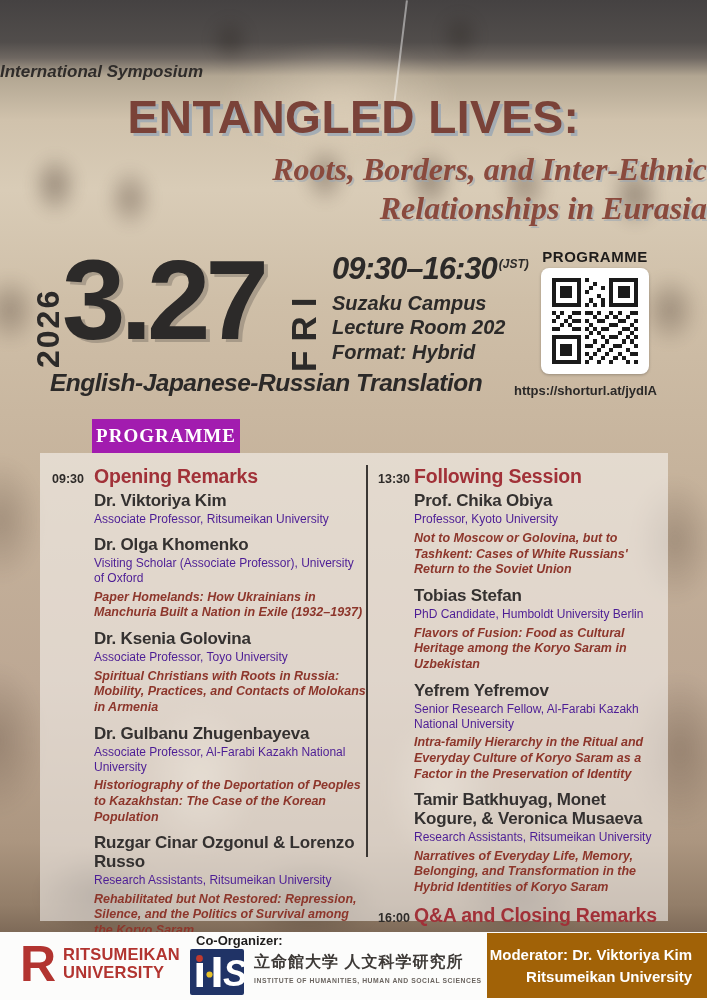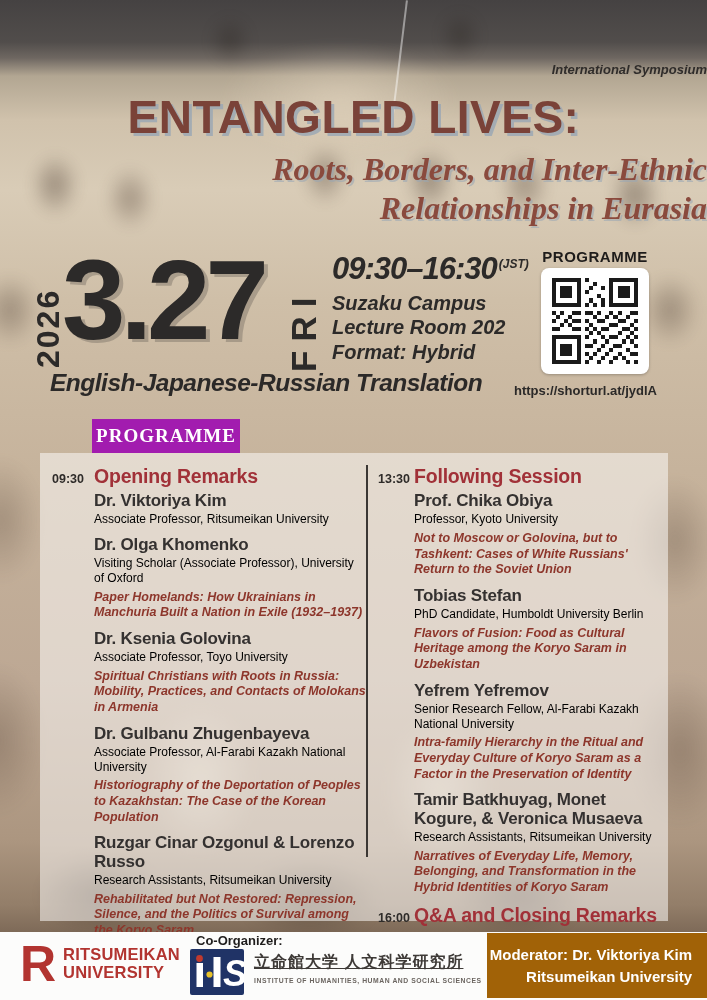--- a/index.html
+++ b/index.html
@@ -30,21 +30,21 @@
       radial-gradient(ellipse 95px 60px at 540px 915px, rgba(56,43,34,.55), transparent 70%),
       radial-gradient(ellipse 80px 110px at 220px 800px, rgba(240,230,212,.5), transparent 70%),
       radial-gradient(ellipse 80px 110px at 460px 810px, rgba(238,228,210,.5), transparent 70%),
       radial-gradient(ellipse 170px 80px at 360px 120px, rgba(232,218,196,.7), transparent 70%),
       radial-gradient(ellipse 30px 34px at 250px 60px, rgba(40,34,30,.5), transparent 70%),
       radial-gradient(ellipse 30px 34px at 480px 55px, rgba(40,34,30,.5), transparent 70%);
   }
   .crease{ position:absolute; left:398px; top:0; width:2px; height:130px; background:rgba(255,255,255,.45); transform:rotate(7deg); }
 
   
-  .eyebrow{ position:absolute; top:62px; left:0; width:100%; text-align:right; font-size:13px; font-style:italic; font-weight:600; color:#2f2c2a; }
+  .eyebrow{ position:absolute; top:62px; left:0; width:100%; text-align:left; font-size:17px; font-style:italic; font-weight:600; color:#2f2c2a; }
   .title{ position:absolute; top:90px; left:0; width:100%; text-align:center; font-size:46px; font-weight:800; letter-spacing:.5px; color:#7a4238; text-shadow:3px 3px 0 rgba(152,166,180,.8); }
   .subtitle{ position:absolute; top:150px; left:0; width:100%; text-align:right; font-size:32px; font-style:italic; font-weight:700; line-height:1.22; color:#8a4a3d; text-shadow:2px 2px 0 rgba(152,166,180,.55);font-family:Liberation Serif, serif; }
 
   
   .vert{ position:absolute; writing-mode:vertical-rl; transform:rotate(180deg); color:#2c2a29; }
   .year{ left:30px; top:264px; height:104px; font-size:32px; font-weight:800; letter-spacing:2px; }
   .day{ left:284px; top:256px; height:116px; font-size:35px; font-weight:800; letter-spacing:9px; }
   .date{ position:absolute; left:62px; top:246px; font-size:114px; line-height:.95; font-weight:800; letter-spacing:-5px; color:#2c2a29; text-shadow:4px 3px 0 rgba(130,120,108,.5); }
   .info{ position:absolute; left:332px; top:251px; width:215px; color:#2c2a29;font-style:italic; }
   .time-row{ font-size:31px; font-weight:800; letter-spacing:-1px; white-space:nowrap; }
@@ -66,41 +66,41 @@
   .divider{ position:absolute; left:326px; top:12px; width:2px; height:392px; background:#3b3734; }
 
   .session-row{ display:flex; align-items:baseline; margin-bottom:4px; }
   .t-label{ font-size:12.5px; font-weight:600; color:#2e2b29; width:42px; flex:0 0 auto; }
   .col-right .t-label{ width:36px; }
   .session-title{ font-size:19.5px; font-weight:800; color:#a13138; letter-spacing:-.2px; }
 
   .speaker{ margin-left:42px; margin-bottom:9px; }
   .col-right .speaker{ margin-left:36px; margin-bottom:9px; }
   .spk-name{ font-size:17px; font-weight:700; color:#343130; line-height:1.08; letter-spacing:-.2px; }
-  .spk-affil{ font-size:12px; font-weight:500; color:#000000; line-height:1.22; margin-top:2px; }
+  .spk-affil{ font-size:12px; font-weight:500; color:#4c1d95; line-height:1.22; margin-top:2px; }
   .spk-talk{ font-size:12.5px; font-style:italic; font-weight:600; color:#8d362b; line-height:1.25; margin-top:4px; }
   .spk-talk:empty{ display:none; }
 
   .break-row{ display:flex; align-items:center; margin-top:2px; width:100%; }
   .break-row .t-label{ width:auto; }
   .dash{ flex:1; border-top:2px dashed #8a847d; margin:0 8px; }
   .break-label{ font-size:20px; font-weight:800; color:#9e2f35; }
 
   .closing-row{ display:flex; align-items:baseline; margin-top:2px; }
   .contact{ margin-top:12px; text-align:right; font-size:11.5px; font-style:italic; font-weight:500; color:#3c3835; line-height:1.4; padding-right:2px; }
 
   
   .footer{ position:absolute; left:0; top:932px; width:707px; height:68px; background:#fcfcfb; }
   .rlogo{ position:absolute; left:20px; top:10px; display:flex; }
   .rlogo .r{ font-size:50px; line-height:.9; font-weight:700; color:#b23430; }
   .rlogo .lines{ margin-left:7px; margin-top:4px; font-size:16.5px; font-weight:800; color:#b23430; line-height:1.08; letter-spacing:.2px; }
   .coorg{ position:absolute; left:196px; top:1px; width:264px; text-align:left; font-size:13px; font-weight:700; color:#1f1d1c; }
   .ihs-logo{ position:absolute; left:190px; top:17px; width:54px; height:46px; }
   .ihs-text{ position:absolute; left:254px; top:20px; }
-  .ihs-jp{ font-size:16px; font-weight:600; color:#3e3a37; letter-spacing:1px; white-space:nowrap;text-decoration:underline; }
+  .ihs-jp{ font-size:16px; font-weight:600; color:#3e3a37; letter-spacing:1px; white-space:nowrap; }
   .ihs-en{ font-size:6.8px; font-weight:600; letter-spacing:.55px; color:#6b6560; margin-top:4px; white-space:nowrap; }
   .moderator{ position:absolute; left:487px; top:1px; width:220px; height:65px; background:#a16207; display:flex; flex-direction:column; justify-content:center; align-items:flex-end; padding-right:15px; color:#fff; font-size:15px; font-weight:700; line-height:1.45; }
 </style>
 </head>
 <body>
 
 <div class="poster">
   <div class="bg-base"></div>
   <div class="bg-people"></div>
   <div class="crease"></div>

